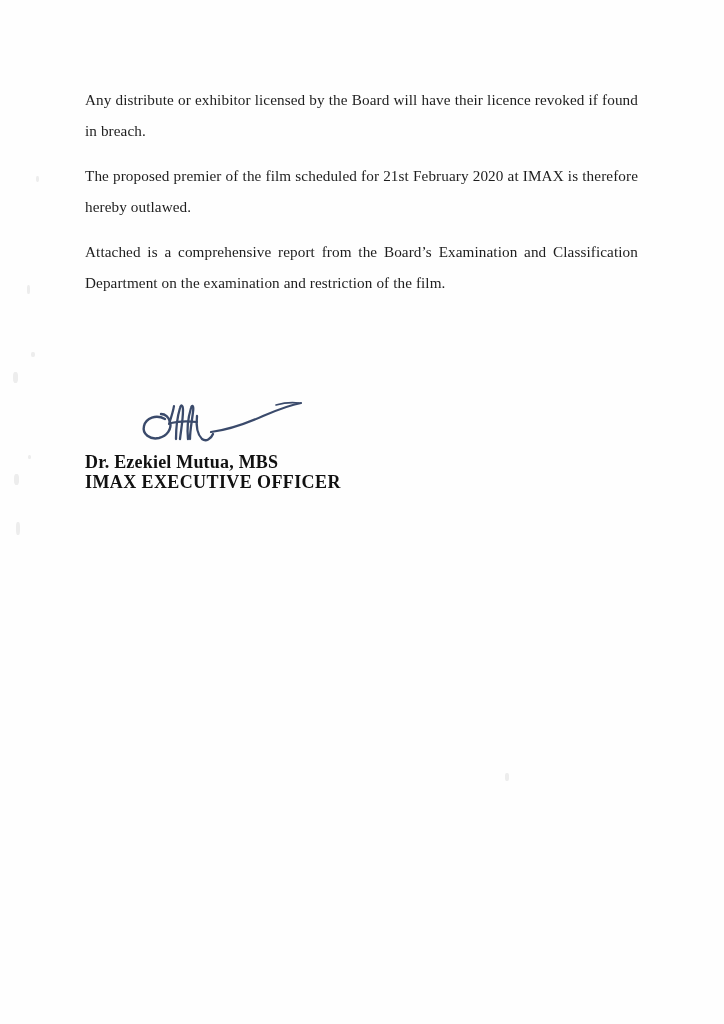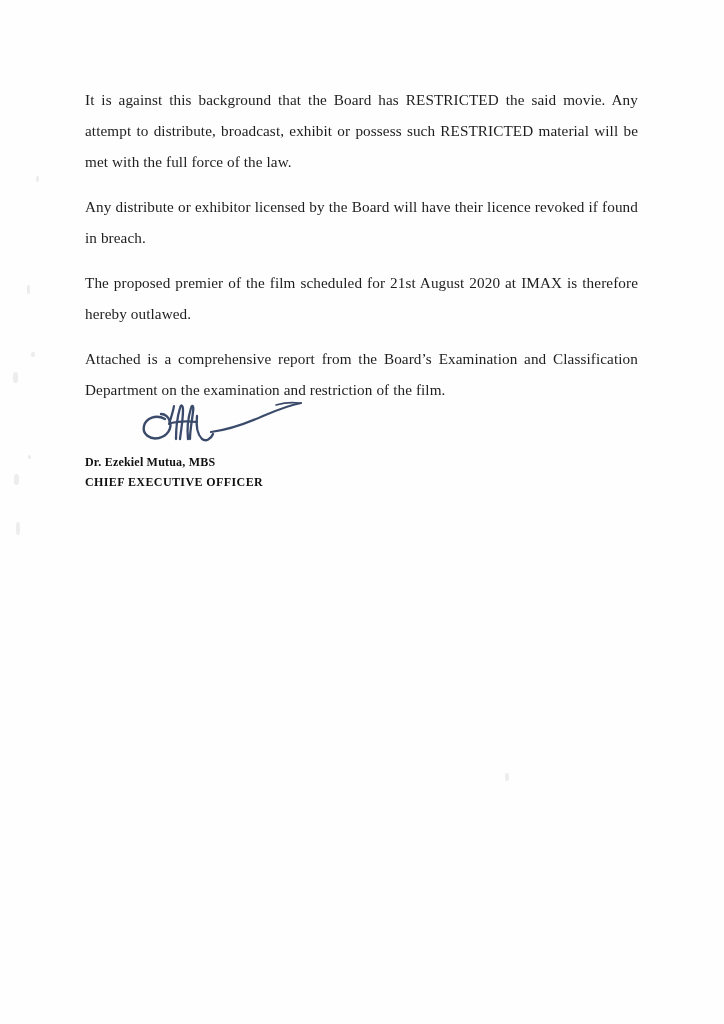--- a/index.html
+++ b/index.html
@@ -62,21 +62,21 @@
     width: 200px;
     height: 56px;
     display: block;
     margin-left: 46px;
     margin-bottom: 4px;
   }
 
   .sig-name, .sig-title {
     font-family: "Liberation Serif", "DejaVu Serif", serif;
     font-weight: bold;
-    font-size: 12px;
+    font-size: 18px;
     line-height: 20px;
     letter-spacing: 0.2px;
     color: #111111;
     white-space: pre;
   }
   .sig-title {
     letter-spacing: 0.4px;
   }
 </style>
 </head>
@@ -87,23 +87,22 @@
   <div class="speckle" style="left:27px;  top:285px; width:3px;  height:9px;"></div>
   <div class="speckle" style="left:31px;  top:352px; width:4px;  height:5px;"></div>
   <div class="speckle" style="left:13px;  top:372px; width:5px;  height:11px;"></div>
   <div class="speckle" style="left:28px;  top:455px; width:3px;  height:4px;"></div>
   <div class="speckle" style="left:16px;  top:522px; width:4px;  height:13px;"></div>
   <div class="speckle" style="left:14px;  top:474px; width:5px;  height:11px;"></div>
   <div class="speckle" style="left:505px; top:773px; width:4px;  height:8px;"></div>
   <div class="speckle" style="left:36px;  top:176px; width:3px;  height:6px;"></div>
 
   <div class="content">
-    <p class="body-par">It is against this background that the Board has RESTRICTED the said movie. Any attempt to distribute, broadcast, exhibit or possess such RESTRICTED material will be met with the full force of the law.</p>
     <p class="body-par">Any distribute or exhibitor licensed by the Board will have their licence revoked if found in breach.</p>
-    <p class="body-par">The proposed premier of the film scheduled for 21st August 2020 at IMAX is therefore hereby outlawed.</p>
+    <p class="body-par">The proposed premier of the film scheduled for 21st February 2020 at IMAX is therefore hereby outlawed.</p>
     <p class="body-par">Attached is a comprehensive report from the Board’s Examination and Classification Department on the examination and restriction of the film.</p>
   </div>
 
   <div class="signature-block">
     <svg class="signature-mark" viewBox="0 0 200 56" aria-hidden="true">
       <g fill="none" stroke="#3a4a6b" stroke-linecap="round" stroke-linejoin="round">
 
         <path d="M34 27 C25 22, 15 26, 13 34 C11 42, 19 48, 28 46 C36 44, 41 37, 39 30 C38 25, 34 22, 30 22" stroke-width="2.4"></path>
 
         <path d="M38 32 C40 26, 42 20, 43 14" stroke-width="2.2"></path>
@@ -115,16 +114,16 @@
         <path d="M40 31 C48 29, 57 29, 66 30" stroke-width="2.1"></path>
 
         <path d="M66 24 C65 33, 66 42, 71 47 C75 50, 80 47, 82 42" stroke-width="2.3"></path>
 
         <path d="M80 40 C96 38, 114 32, 132 24 C146 18, 159 13, 170 11" stroke-width="2.2"></path>
         <path d="M168 11 C160 10, 152 11, 145 13" stroke-width="1.6"></path>
       </g>
     </svg>
 
     <div class="sig-name">Dr. Ezekiel Mutua, MBS</div>
-    <div class="sig-title">CHIEF EXECUTIVE OFFICER</div>
+    <div class="sig-title">IMAX EXECUTIVE OFFICER</div>
   </div>
 
 </div>
 
 </body></html>

